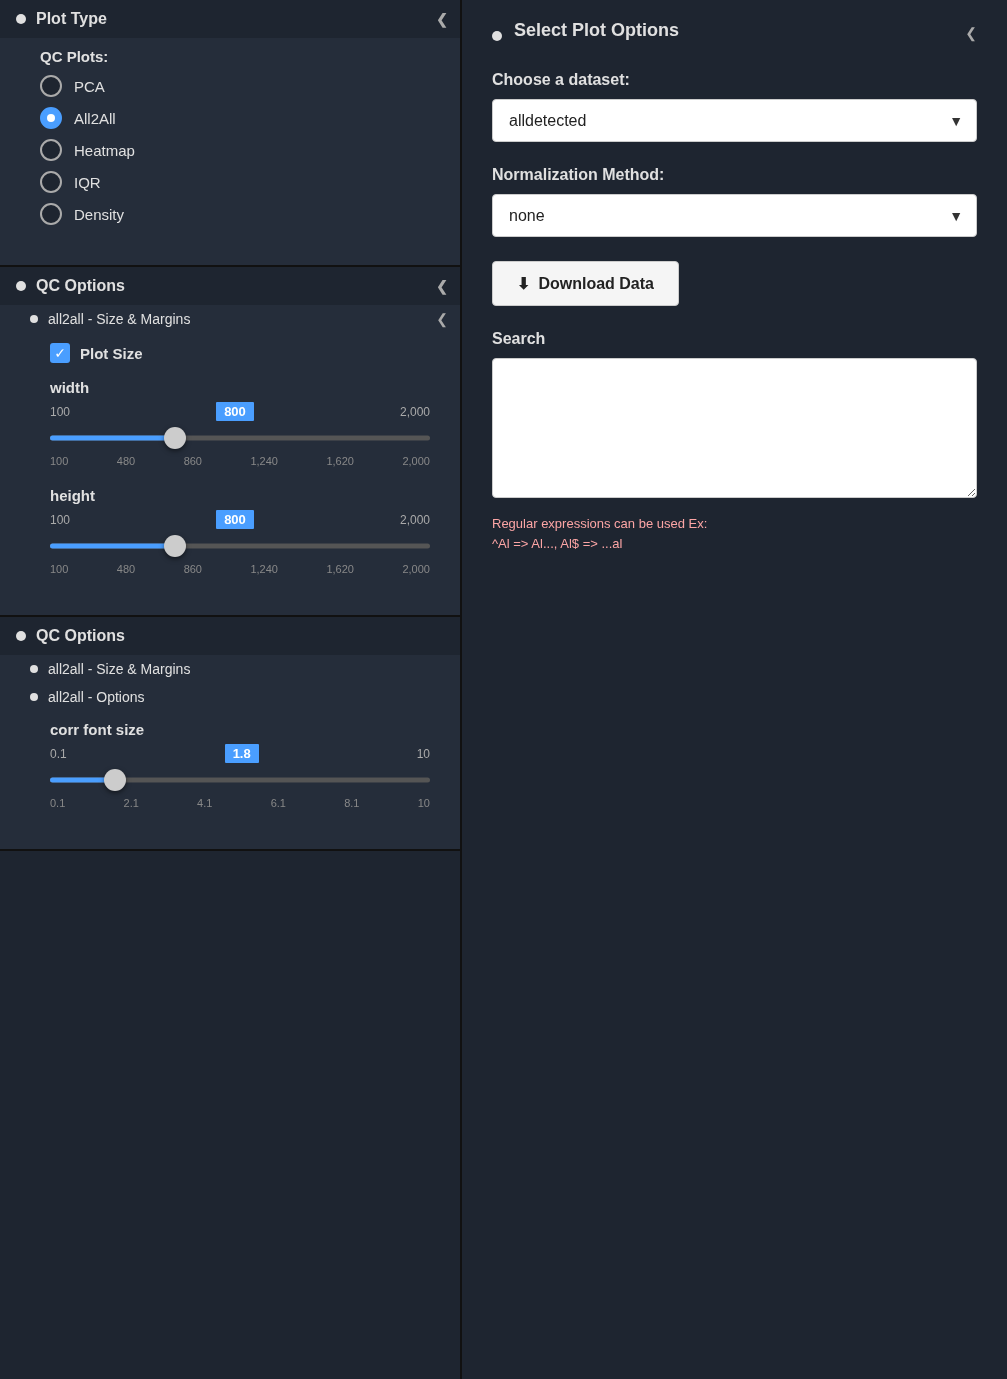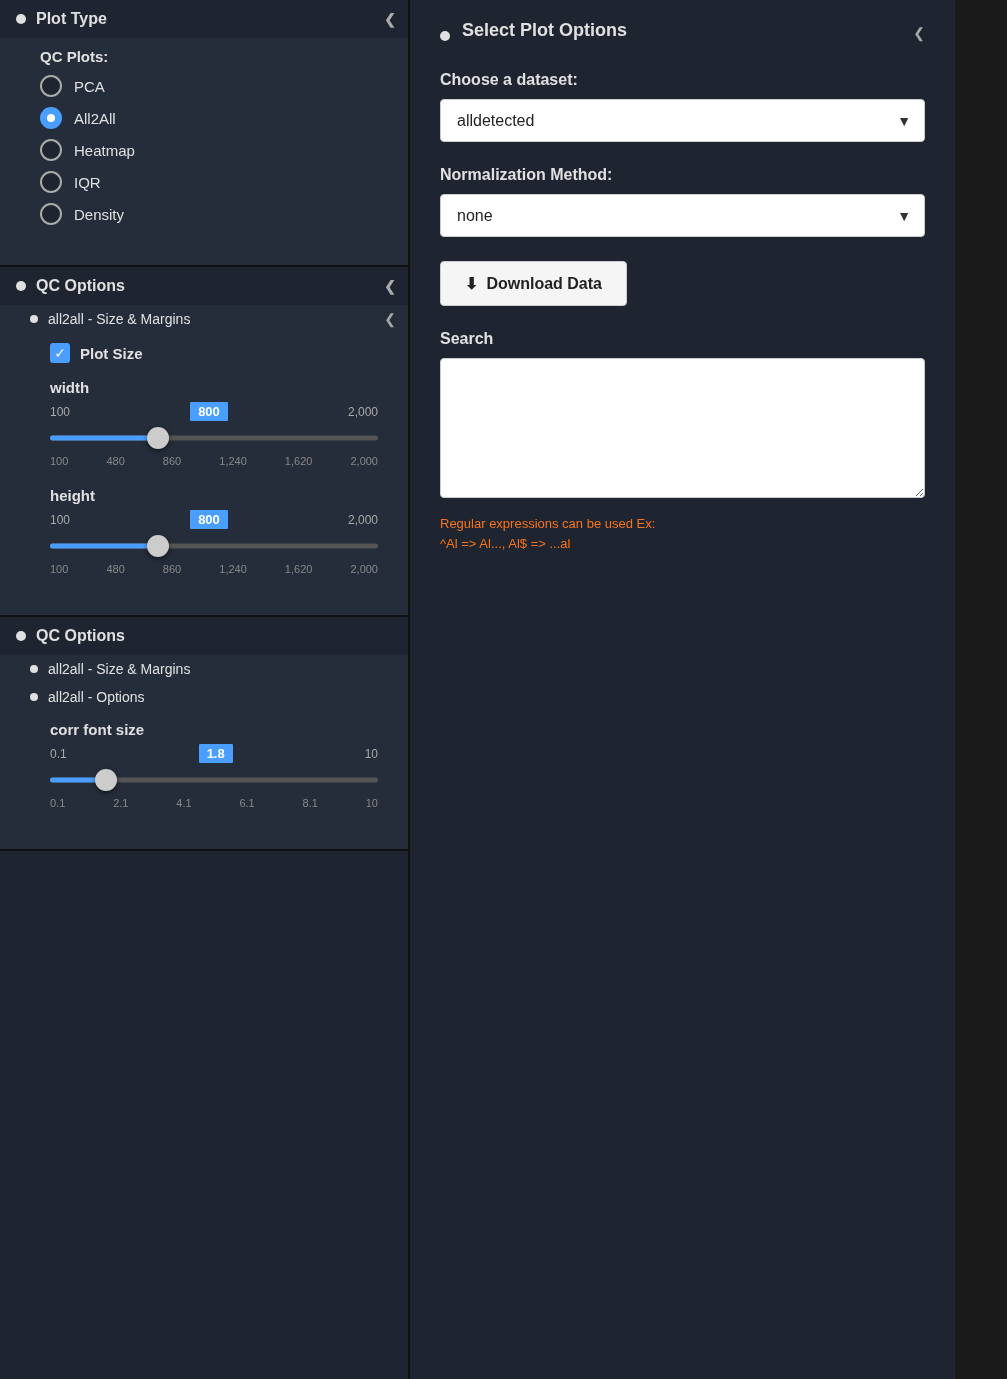--- a/index.html
+++ b/index.html
@@ -6,21 +6,21 @@
     body {
       background: #1a1a1a;
       font-family: Arial, sans-serif;
       color: #e0e0e0;
       width: 1007px;
       min-height: 1379px;
       display: flex;
     }
 
     .left-panel {
-      width: 408px;
+      width: 460px;
       background: #1e2530;
       display: flex;
       flex-direction: column;
       gap: 0;
     }
 
     .right-panel {
       width: 547px;
       background: #1e2530;
       padding: 20px 30px;
@@ -302,21 +302,21 @@
       border: 1px solid #ccc;
       border-radius: 4px;
       padding: 8px;
       font-size: 14px;
       resize: both;
       color: #222;
       margin-bottom: 12px;
     }
     .search-hint {
       font-size: 13px;
-      color: #f97316;
+      color: #fca5a5;
       line-height: 1.5;
     }
     .slider-visual {
       position: relative;
       height: 26px;
       margin-bottom: 4px;
     }
     .slider-bar {
       position: absolute;
       top: 50%;

